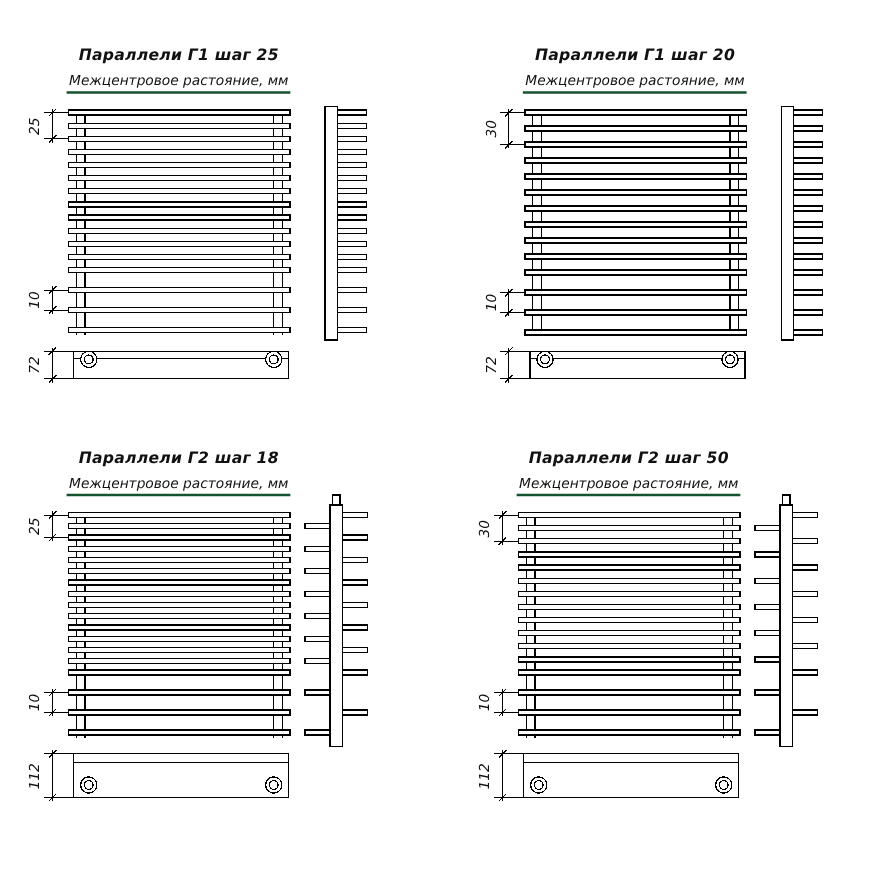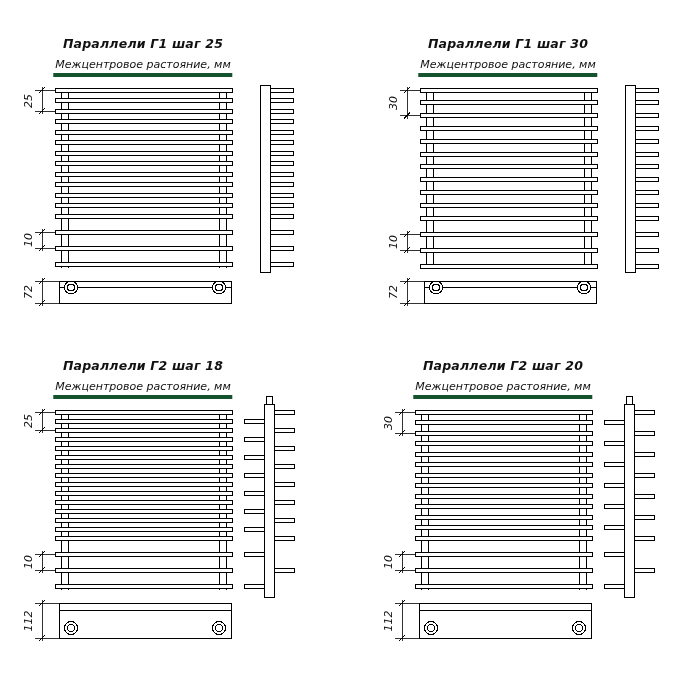--- a/index.html
+++ b/index.html
@@ -16,21 +16,21 @@
   .title {
     position:absolute; left:141px; top:36px;
     transform:translateX(-50%);
     font:italic 700 12.5px "DejaVu Sans", sans-serif;
     white-space:nowrap; letter-spacing:0.2px;
   }
   .subtitle {
     position:absolute; left:141px; top:58px;
     transform:translateX(-50%);
     font:italic 400 11px "DejaVu Sans", sans-serif;
-    border-bottom:4px solid #14532d;
+    border-bottom:2px solid #14532d;
     padding:0 2px 2px 2px;
     white-space:nowrap;
   }
   .dim-label {
     position:absolute;
     transform:translate(-50%,-50%) rotate(-90deg);
     font:italic 400 11px "DejaVu Sans", sans-serif;
     white-space:nowrap;
   }
 </style>
@@ -155,21 +155,21 @@
       <line x1="53" y1="250" x2="33" y2="250" stroke="#000000" stroke-width="0.8"></line>
       <line x1="40" y1="231" x2="40" y2="253" stroke="#000000" stroke-width="0.8"></line>
       <line x1="37" y1="237" x2="43" y2="231" stroke="#000000" stroke-width="1"></line>
       <line x1="37" y1="253" x2="43" y2="247" stroke="#000000" stroke-width="1"></line>
       <line x1="57" y1="281" x2="33" y2="281" stroke="#000000" stroke-width="0.8"></line>
       <line x1="57" y1="303" x2="33" y2="303" stroke="#000000" stroke-width="0.8"></line>
       <line x1="40" y1="278" x2="40" y2="306" stroke="#000000" stroke-width="0.8"></line>
       <line x1="37" y1="284" x2="43" y2="278" stroke="#000000" stroke-width="1"></line>
       <line x1="37" y1="306" x2="43" y2="300" stroke="#000000" stroke-width="1"></line>
     </svg>
-  <div class="title">Параллели Г1 шаг 30</div>
+  <div class="title">Параллели Г1 шаг 20</div>
   <div class="subtitle">Межцентровое растояние, мм</div>
   <div class="dim-label" style="left: 26px; top: 102.8px;">30</div>
   <div class="dim-label" style="left: 26px; top: 242px;">10</div>
   <div class="dim-label" style="left: 26px; top: 292px;">72</div>
 </div>
 
 <div class="quadrant" style="left:2px; top:322px;">
   <svg class="drawing" width="340" height="350" viewBox="0 0 340 350" shape-rendering="crispEdges">
       <line x1="59" y1="88" x2="59" y2="268" stroke="#000000" stroke-width="1"></line>
       <line x1="66" y1="88" x2="66" y2="268" stroke="#000000" stroke-width="1"></line>
@@ -297,18 +297,18 @@
       <line x1="53" y1="248" x2="33" y2="248" stroke="#000000" stroke-width="0.8"></line>
       <line x1="40" y1="229" x2="40" y2="251" stroke="#000000" stroke-width="0.8"></line>
       <line x1="37" y1="235" x2="43" y2="229" stroke="#000000" stroke-width="1"></line>
       <line x1="37" y1="251" x2="43" y2="245" stroke="#000000" stroke-width="1"></line>
       <line x1="57" y1="281" x2="33" y2="281" stroke="#000000" stroke-width="0.8"></line>
       <line x1="57" y1="316" x2="33" y2="316" stroke="#000000" stroke-width="0.8"></line>
       <line x1="40" y1="278" x2="40" y2="319" stroke="#000000" stroke-width="0.8"></line>
       <line x1="37" y1="284" x2="43" y2="278" stroke="#000000" stroke-width="1"></line>
       <line x1="37" y1="319" x2="43" y2="313" stroke="#000000" stroke-width="1"></line>
     </svg>
-  <div class="title">Параллели Г2 шаг 20</div>
+  <div class="title">Параллели Г2 шаг 50</div>
   <div class="subtitle">Межцентровое растояние, мм</div>
   <div class="dim-label" style="left: 26px; top: 100.5px;">30</div>
   <div class="dim-label" style="left: 26px; top: 240px;">10</div>
   <div class="dim-label" style="left: 26px; top: 298.5px;">112</div>
 </div>
 
 </body></html>

